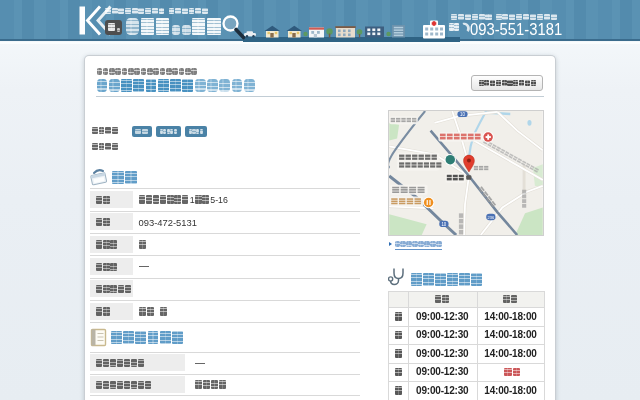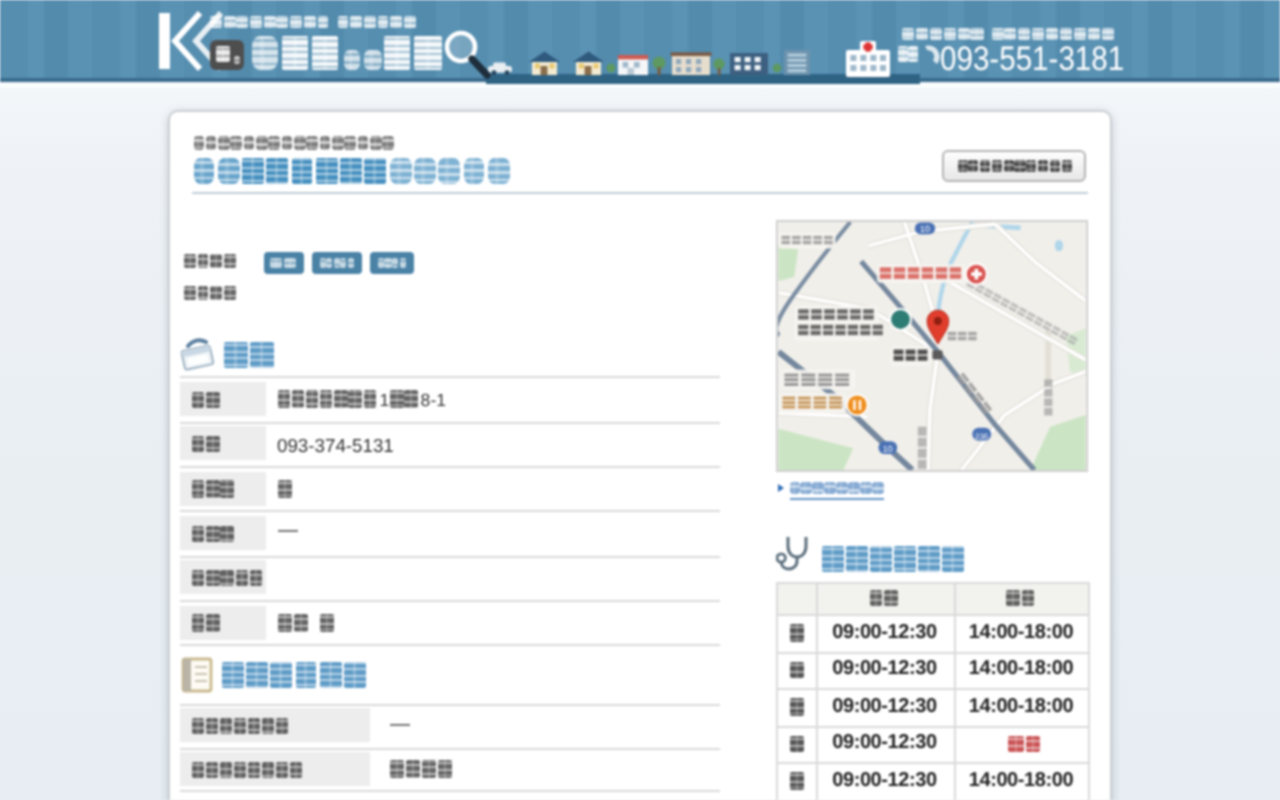--- a/index.html
+++ b/index.html
@@ -307,22 +307,22 @@
     <i style="width:6.34px;background-image:linear-gradient(90deg,transparent 0 42%,rgba(255,255,255,0.22) 42% 56%,transparent 56%),repeating-linear-gradient(180deg,rgba(51,51,51,0.75) 0 2.2px,rgba(51,51,51,0.35) 2.2px 3.2px);background-position:0 -1px;border-radius:1px"></i>
     <i style="width:6.34px;background-image:linear-gradient(90deg,transparent 0 42%,rgba(255,255,255,0.22) 42% 56%,transparent 56%),repeating-linear-gradient(180deg,rgba(51,51,51,0.75) 0 2.2px,rgba(51,51,51,0.35) 2.2px 3.2px);background-position:0 0px;border-radius:1px"></i>
     <i style="width:6.34px;background-image:linear-gradient(90deg,transparent 0 42%,rgba(255,255,255,0.22) 42% 56%,transparent 56%),repeating-linear-gradient(180deg,rgba(51,51,51,0.75) 0 2.2px,rgba(51,51,51,0.35) 2.2px 3.2px);background-position:0 1px;border-radius:1px"></i>
     <i style="width:6.34px;background-image:linear-gradient(90deg,transparent 0 42%,rgba(255,255,255,0.22) 42% 56%,transparent 56%),repeating-linear-gradient(180deg,rgba(51,51,51,0.75) 0 2.2px,rgba(51,51,51,0.35) 2.2px 3.2px);background-position:0 -1px;border-radius:1px"></i>
   </div>
 <div class="abs" style="left:189.8px;top:194.5px;font-size:8.8px;color:#333">1</div>
 <div class="jr " style="left:195.3px;top:195.3px;height:8.6px;gap:0.86px">
     <i style="width:6.34px;background-image:linear-gradient(90deg,transparent 0 42%,rgba(255,255,255,0.22) 42% 56%,transparent 56%),repeating-linear-gradient(180deg,rgba(51,51,51,0.75) 0 2.2px,rgba(51,51,51,0.35) 2.2px 3.2px);background-position:0 -1px;border-radius:1px"></i>
     <i style="width:6.34px;background-image:linear-gradient(90deg,transparent 0 42%,rgba(255,255,255,0.22) 42% 56%,transparent 56%),repeating-linear-gradient(180deg,rgba(51,51,51,0.75) 0 2.2px,rgba(51,51,51,0.35) 2.2px 3.2px);background-position:0 0px;border-radius:1px"></i>
   </div>
-<div class="abs" style="left:210.3px;top:194.5px;font-size:8.8px;color:#333">8-1</div>
-<div class="abs" style="left:138.5px;top:216.7px;font-size:9.4px;color:#333">093-374-5131</div>
+<div class="abs" style="left:210.3px;top:194.5px;font-size:8.8px;color:#333">5-16</div>
+<div class="abs" style="left:138.5px;top:216.7px;font-size:9.4px;color:#333">093-472-5131</div>
 <div class="jr " style="left:139.0px;top:240.0px;height:8.8px;gap:0.98px">
     <i style="width:7.22px;background-image:linear-gradient(90deg,transparent 0 42%,rgba(255,255,255,0.22) 42% 56%,transparent 56%),repeating-linear-gradient(180deg,rgba(51,51,51,0.75) 0 2.2px,rgba(51,51,51,0.35) 2.2px 3.2px);background-position:0 -1px;border-radius:1px"></i>
   </div>
 <div class="abs" style="left:139px;top:260.4px;font-size:10px;color:#333">—</div>
 <div class="jr " style="left:139.0px;top:307.1px;height:8.8px;gap:0.97px">
     <i style="width:7.13px;background-image:linear-gradient(90deg,transparent 0 42%,rgba(255,255,255,0.22) 42% 56%,transparent 56%),repeating-linear-gradient(180deg,rgba(51,51,51,0.75) 0 2.2px,rgba(51,51,51,0.35) 2.2px 3.2px);background-position:0 -1px;border-radius:1px"></i>
     <i style="width:7.13px;background-image:linear-gradient(90deg,transparent 0 42%,rgba(255,255,255,0.22) 42% 56%,transparent 56%),repeating-linear-gradient(180deg,rgba(51,51,51,0.75) 0 2.2px,rgba(51,51,51,0.35) 2.2px 3.2px);background-position:0 0px;border-radius:1px"></i>
   </div>
 <div class="jr " style="left:159.5px;top:307.1px;height:8.8px;gap:0.97px">
     <i style="width:7.13px;background-image:linear-gradient(90deg,transparent 0 42%,rgba(255,255,255,0.22) 42% 56%,transparent 56%),repeating-linear-gradient(180deg,rgba(51,51,51,0.75) 0 2.2px,rgba(51,51,51,0.35) 2.2px 3.2px);background-position:0 -1px;border-radius:1px"></i>

